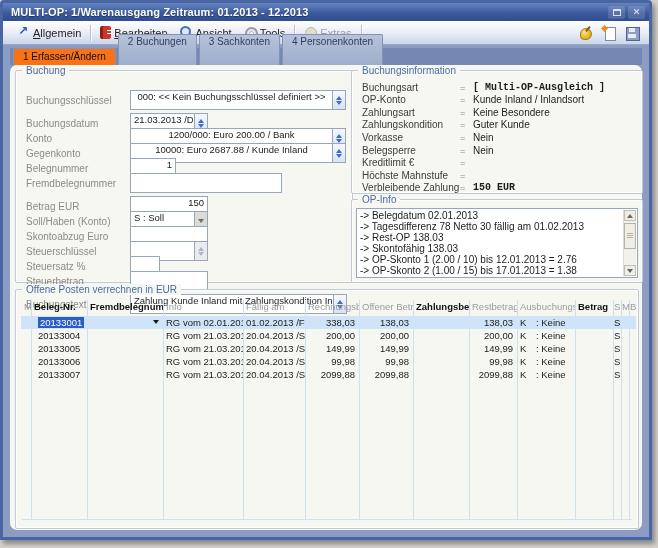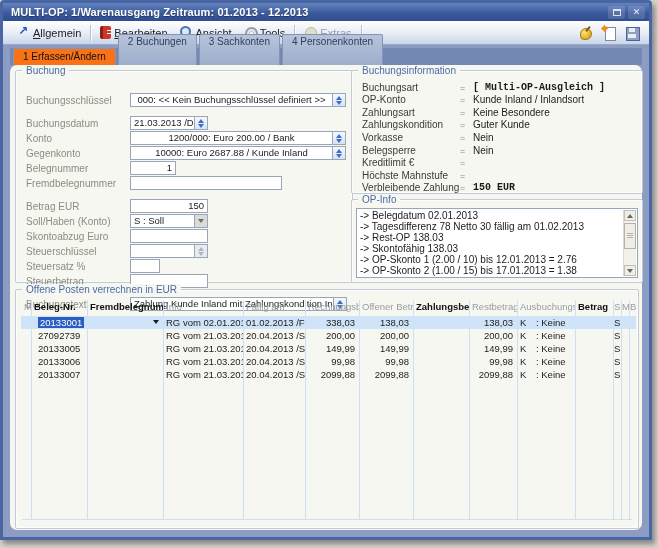--- a/index.html
+++ b/index.html
@@ -84,21 +84,21 @@
   .grp-buchung{left:5px;top:5px;width:338px;height:213px;}
   .grp-binfo{left:341px;top:5px;width:292px;height:124px;}
   .grp-opinfo{left:341px;top:134px;width:292px;height:84px;}
   .grp-table{left:5px;top:224px;width:624px;height:240px;}
 
   
   .fields{position:absolute;left:10px;right:6px;top:22px;}
   .frow{display:flex;align-items:center;height:14px;margin-bottom:1px;}
   .frow.gap{margin-bottom:9px;}
   .flabel{width:104px;font-size:10px;color:#8c8c80;white-space:nowrap;overflow:hidden;flex:0 0 auto;}
-  .tbox{display:flex;align-items:stretch;height:14px;border:1px solid #98a6ba;background:#fff;position:relative;}
+  .tbox{display:flex;align-items:stretch;height:20px;border:1px solid #98a6ba;background:#fff;position:relative;}
   .tval{flex:1;font-size:9.5px;line-height:12px;padding:0 3px;color:#1c1c1c;
     white-space:nowrap;overflow:hidden;}
   .tval.c{text-align:center;}.tval.r{text-align:right;}
   .sz-wide{width:217px;}.sz-small{width:78px;}.sz-num{width:46px;}.sz-fremd{width:152px;}.sz-tiny{width:30px;}
   .cbtn{width:13px;flex:0 0 auto;border-left:1px solid #98a6ba;display:flex;flex-direction:column;
     align-items:center;justify-content:center;gap:1px;background:linear-gradient(#f5f9fe,#d7e3f4);}
   .tri-up{width:0;height:0;border-left:3px solid transparent;border-right:3px solid transparent;
     border-bottom:4px solid #3e6cc8;}
   .tri-dn{width:0;height:0;border-left:3px solid transparent;border-right:3px solid transparent;
     border-top:4px solid #3e6cc8;}
@@ -441,21 +441,21 @@
                 <span class="tcell r" style="width: 56px;"></span>
                 <span class="tcell r" style="width: 48px;">138,03</span>
                 <span class="tcell" style="width: 58px;"><span class="acode">K</span><span>: Keine</span></span>
                 <span class="tcell" style="width: 38px;"></span>
                 <span class="tcell c" style="width: 8px;">S</span>
                 <span class="tcell c" style="width: 8px;"></span>
                 <span class="tcell c" style="width: 8px;"></span>
               </div>
               <div class="trow" style="top: 29px;">
                 <span class="tcell c" style="width: 10px;"></span>
-                <span class="tcell beleg" style="width: 56px;">27092739</span>
+                <span class="tcell beleg" style="width: 56px;">20133004</span>
                 <span class="tcell" style="width: 76px;"></span>
                 <span class="tcell" style="width: 80px;">RG vom 21.03.2013</span>
                 <span class="tcell" style="width: 62px;">20.04.2013 /Sa</span>
                 <span class="tcell r" style="width: 54px;">200,00</span>
                 <span class="tcell r" style="width: 54px;">200,00</span>
                 <span class="tcell r" style="width: 56px;"></span>
                 <span class="tcell r" style="width: 48px;">200,00</span>
                 <span class="tcell" style="width: 58px;"><span class="acode">K</span><span>: Keine</span></span>
                 <span class="tcell" style="width: 38px;"></span>
                 <span class="tcell c" style="width: 8px;">S</span>

